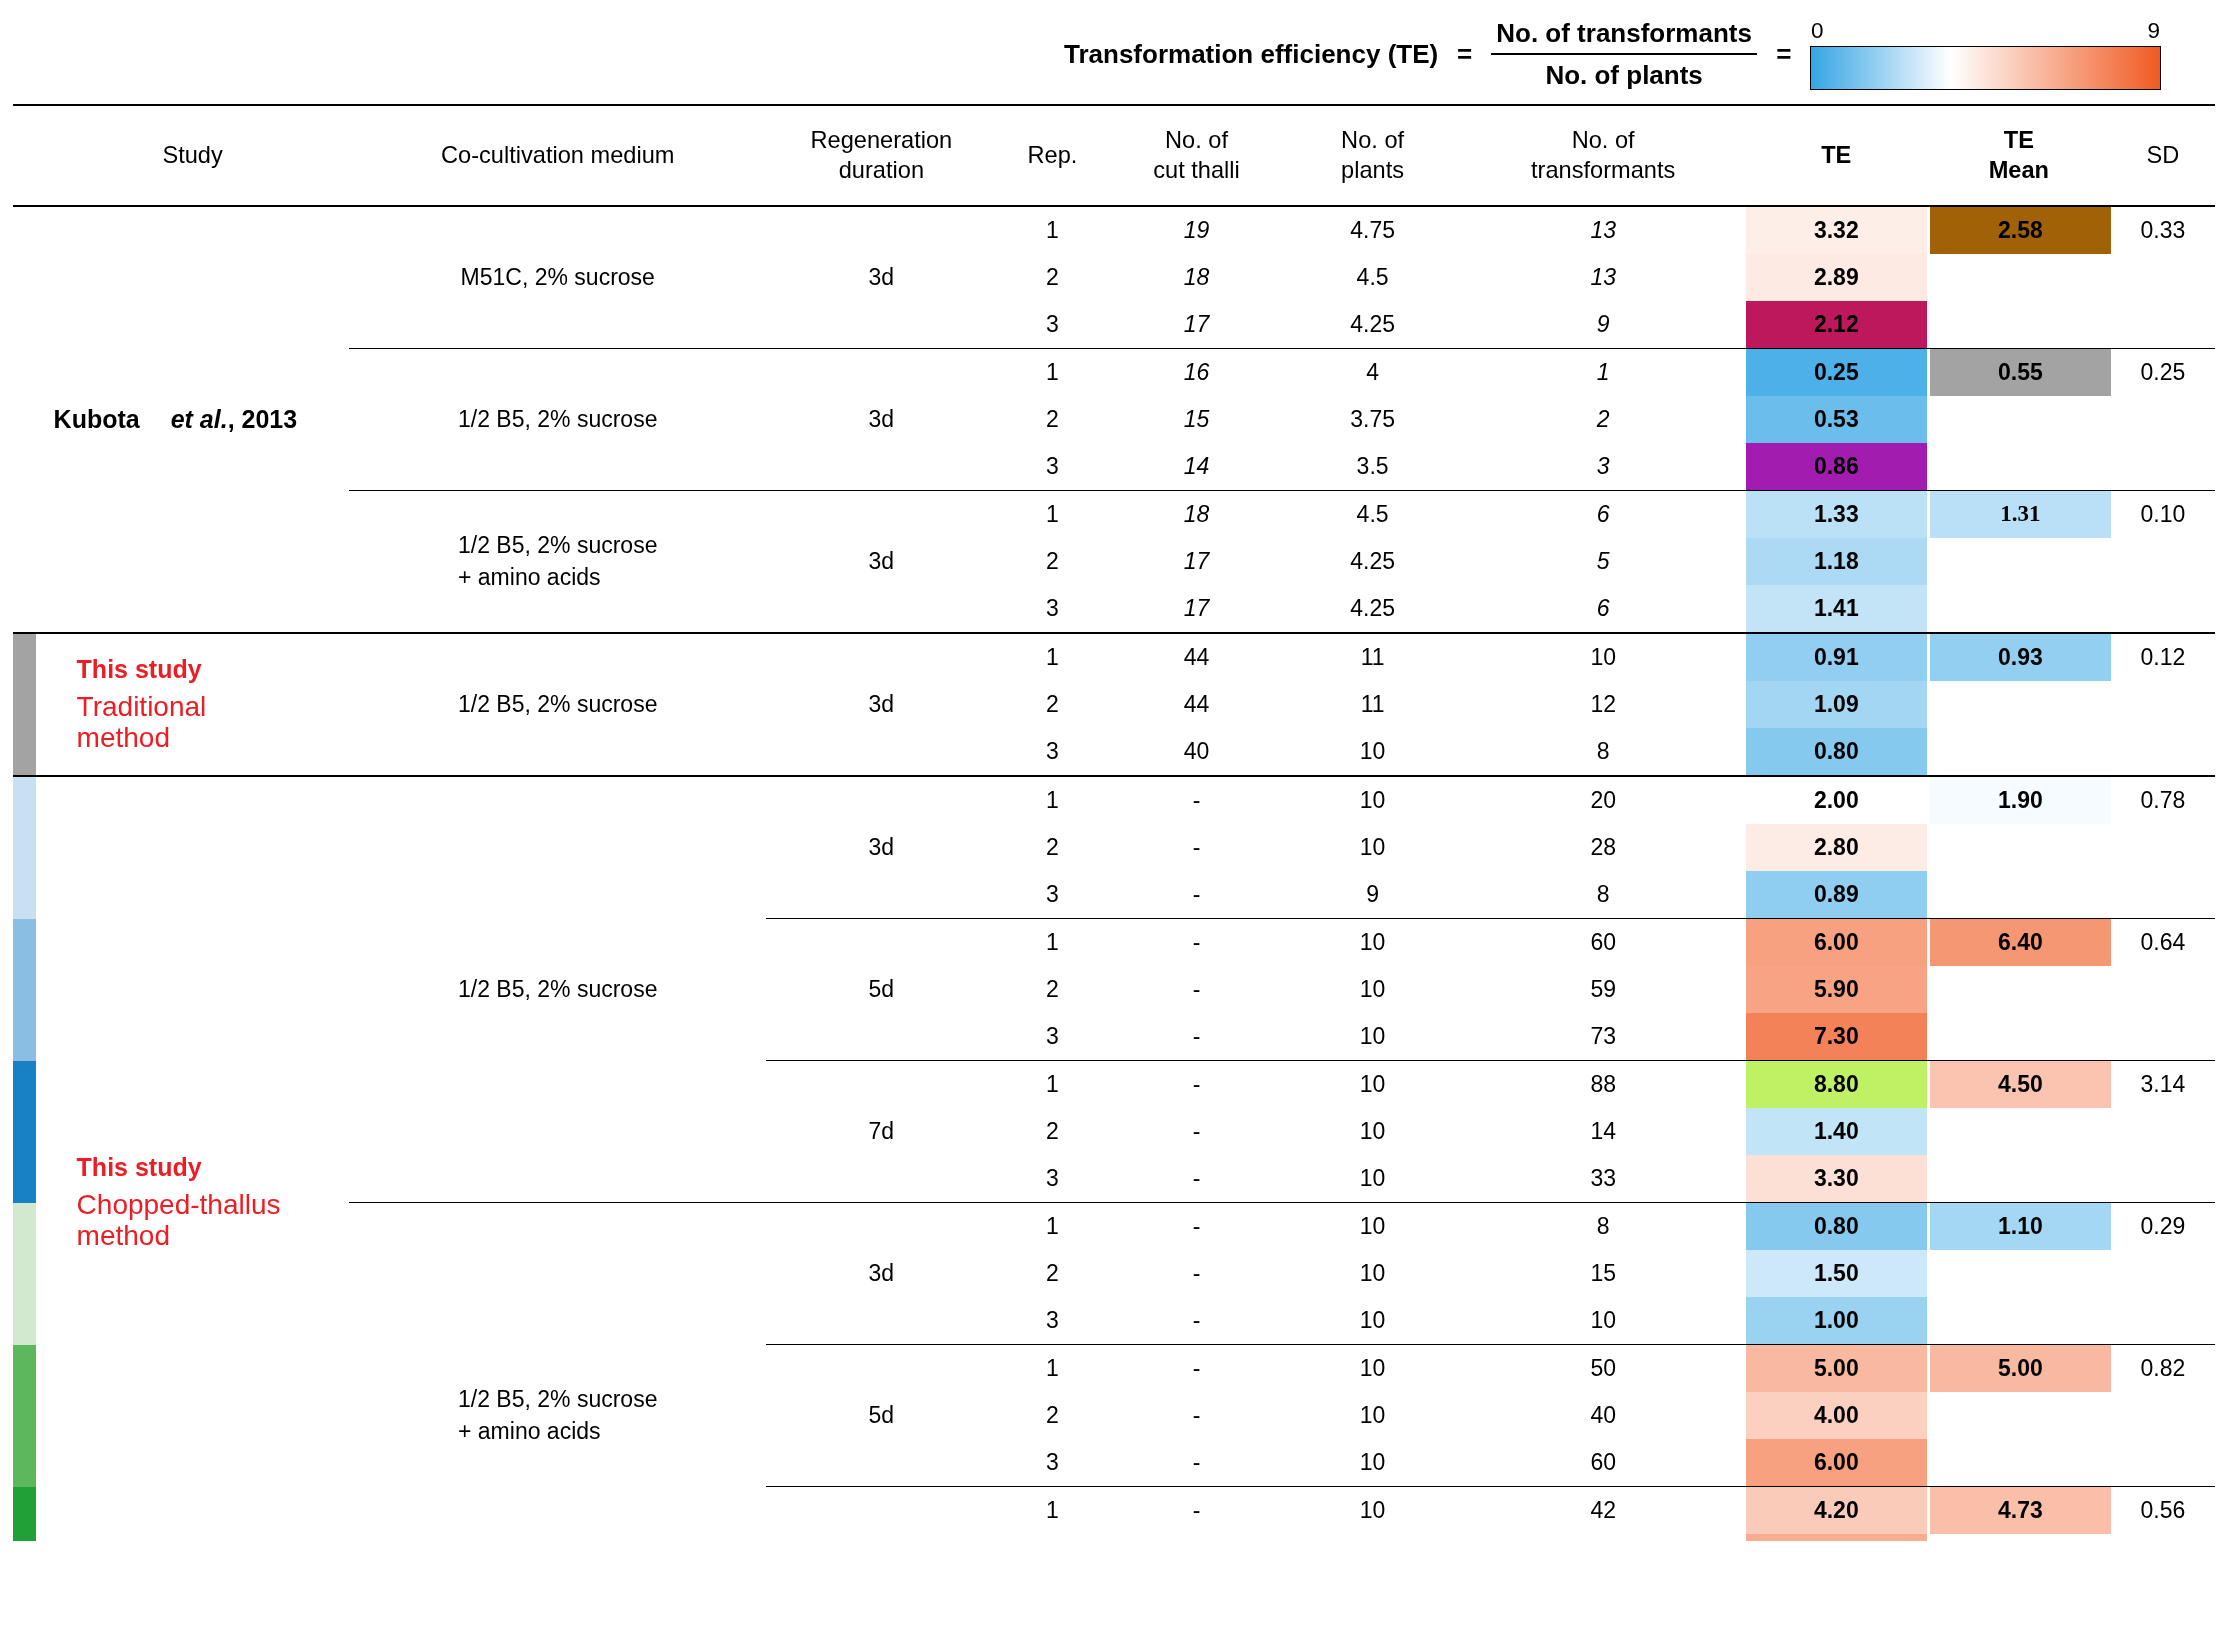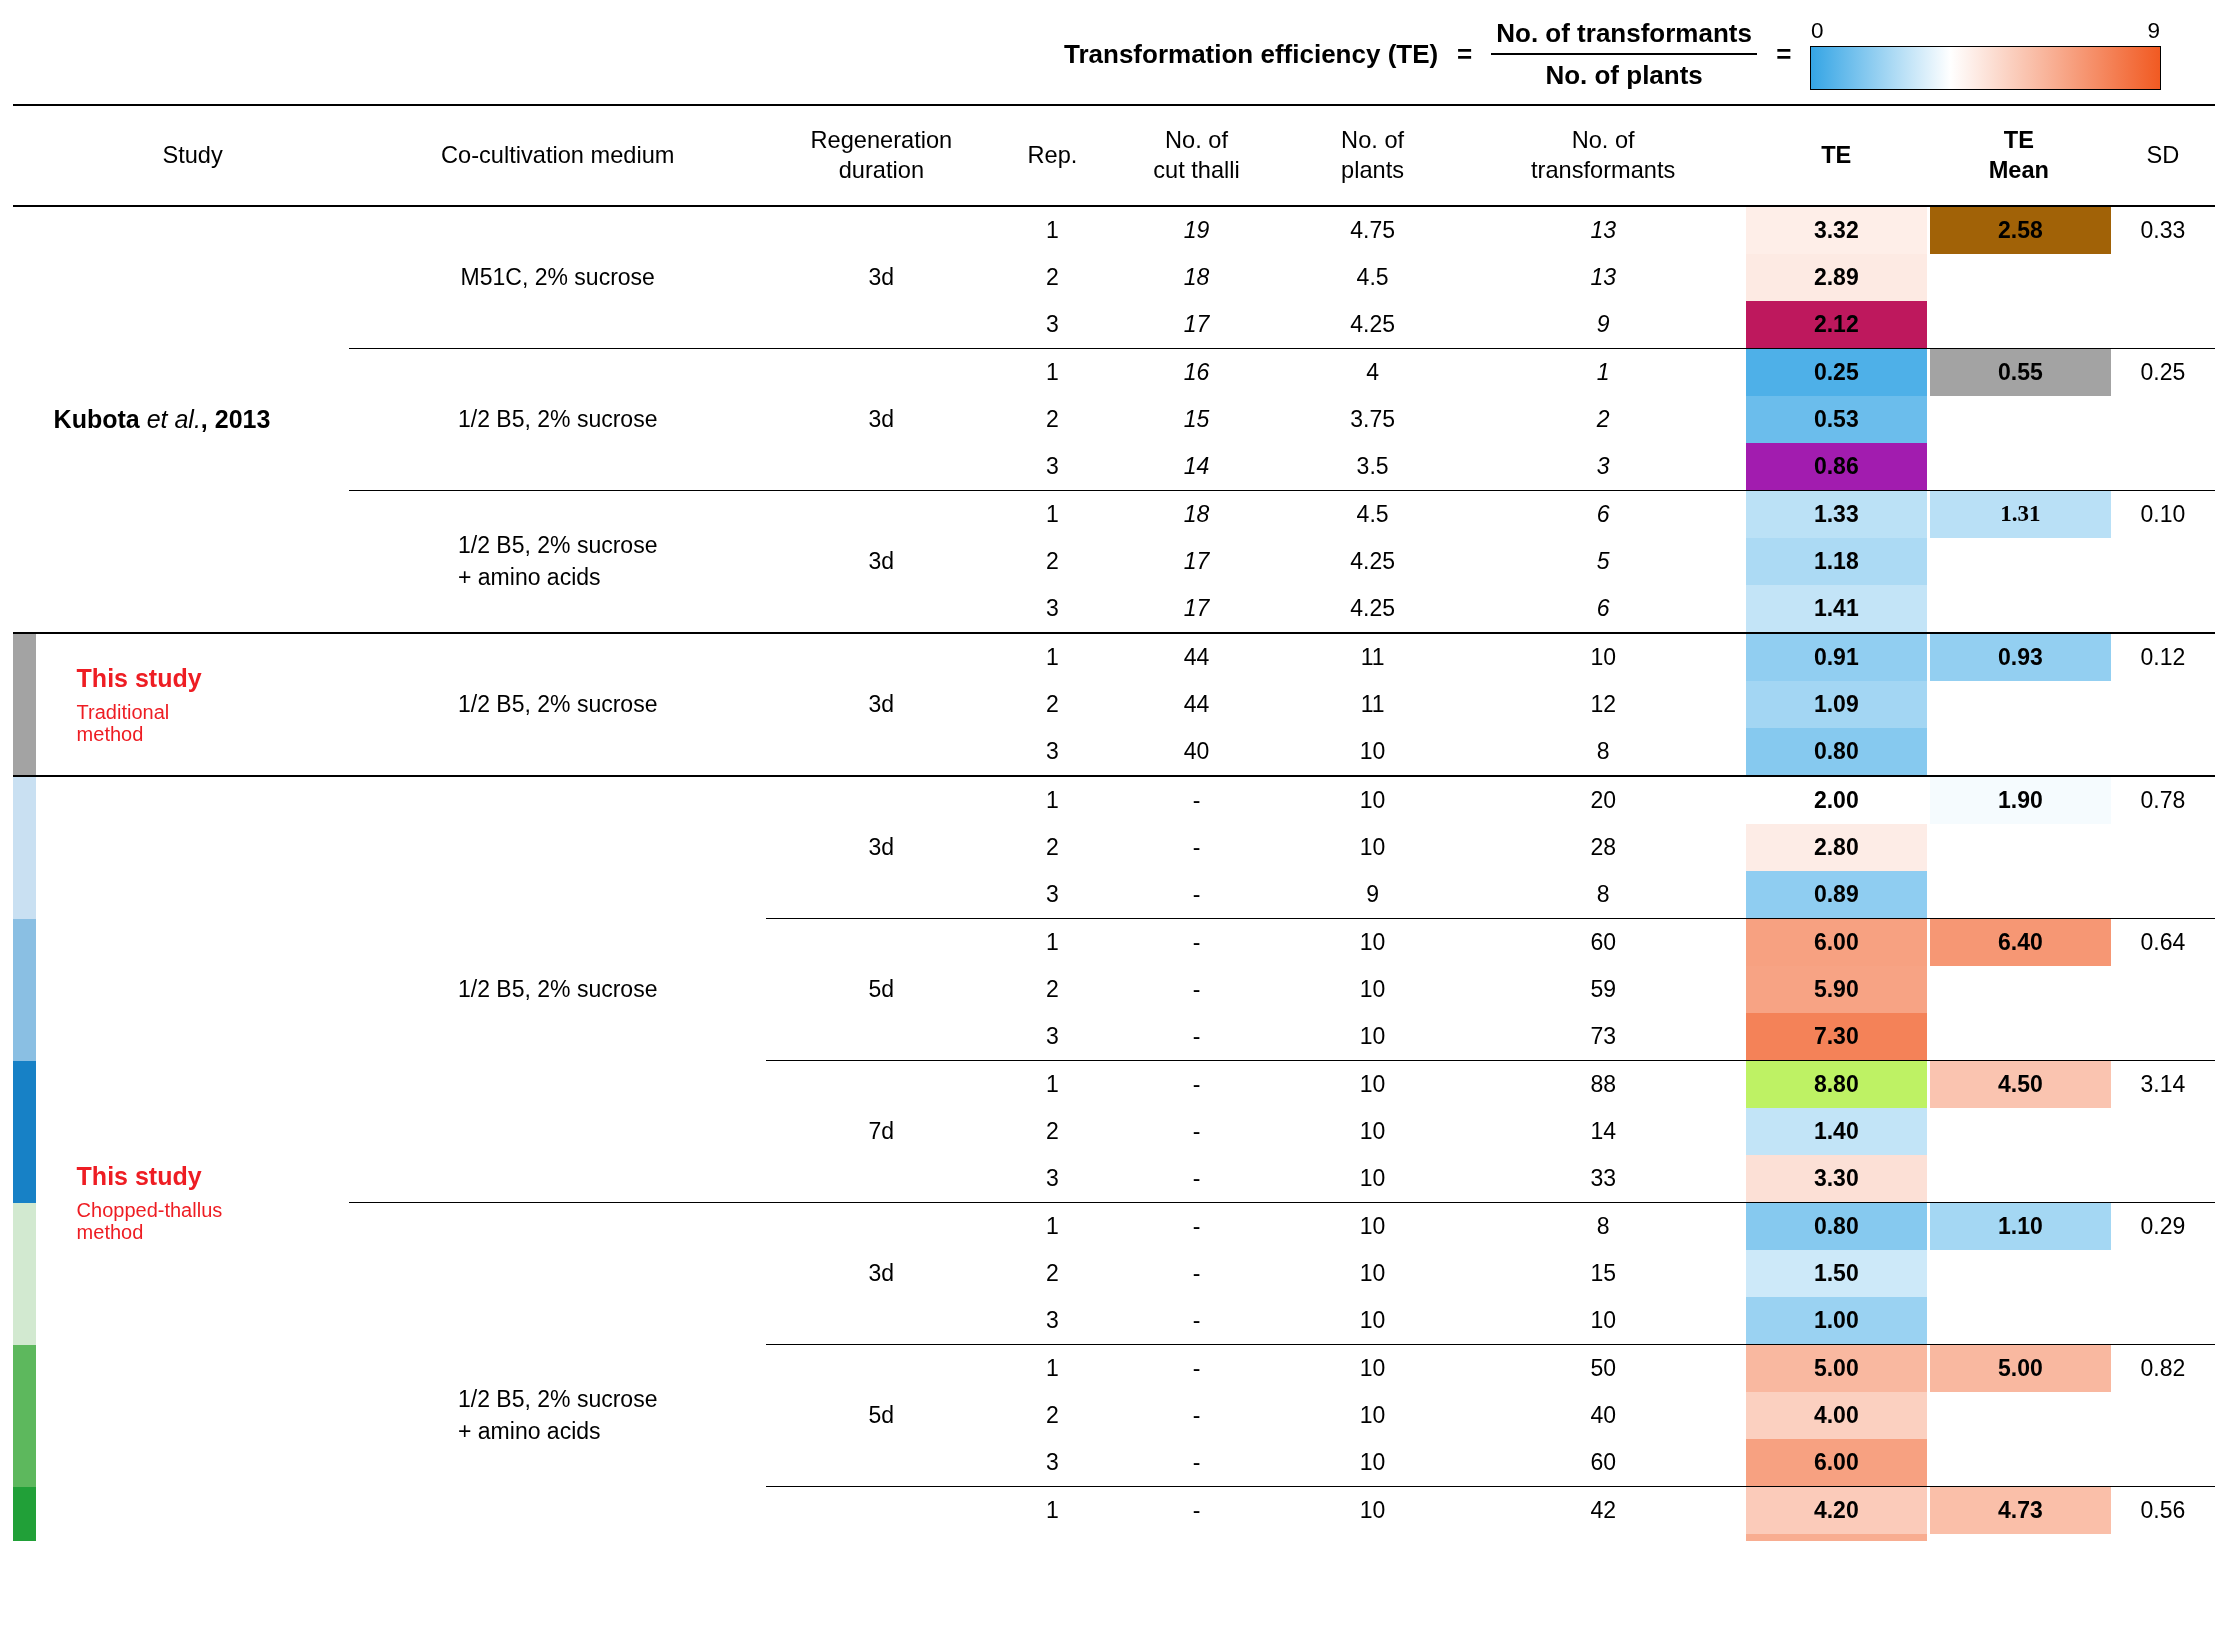--- a/index.html
+++ b/index.html
@@ -33,24 +33,24 @@
   thead th.th-bold{font-weight:bold;}
   tbody td{
     height:47px;text-align:center;vertical-align:middle;
     font-size:23px;padding:0;line-height:1.15;
   }
   .sep-thick{border-top:2.7px solid #000;}
   .sep-thin{border-top:1.6px solid #000;}
   .stripe-cell{padding:0;}
   .study-cell{text-align:left;padding-left:17.6px;}
   .study-name{font-size:25px;font-weight:bold;white-space:nowrap;}
-  .study-name i{font-weight:normal;}
+  .study-name i{font-weight:bold;margin-left:24px;}
   .study-red{padding-left:23px;}
   .study-red .study-title{font-size:25px;font-weight:bold;margin-bottom:7.7px;}
-  .study-red .study-sub{font-size:20px;white-space:pre-line;line-height:1.1;}
+  .study-red .study-sub{font-size:28px;white-space:pre-line;line-height:1.1;}
   .medium-cell{text-align:center;}
   .medium-text{display:inline-block;text-align:left;white-space:pre-line;line-height:1.35;}
   .te-cell{font-weight:bold;}
   .block-td{vertical-align:top;}
   .cellblock{height:47px;width:100%;display:flex;align-items:center;justify-content:center;box-sizing:border-box;}
   .mean-block{font-weight:bold;border-left:3.3px solid #fff;}
   .ital{font-style:italic;}
 </style>
 </head>
 <body>

